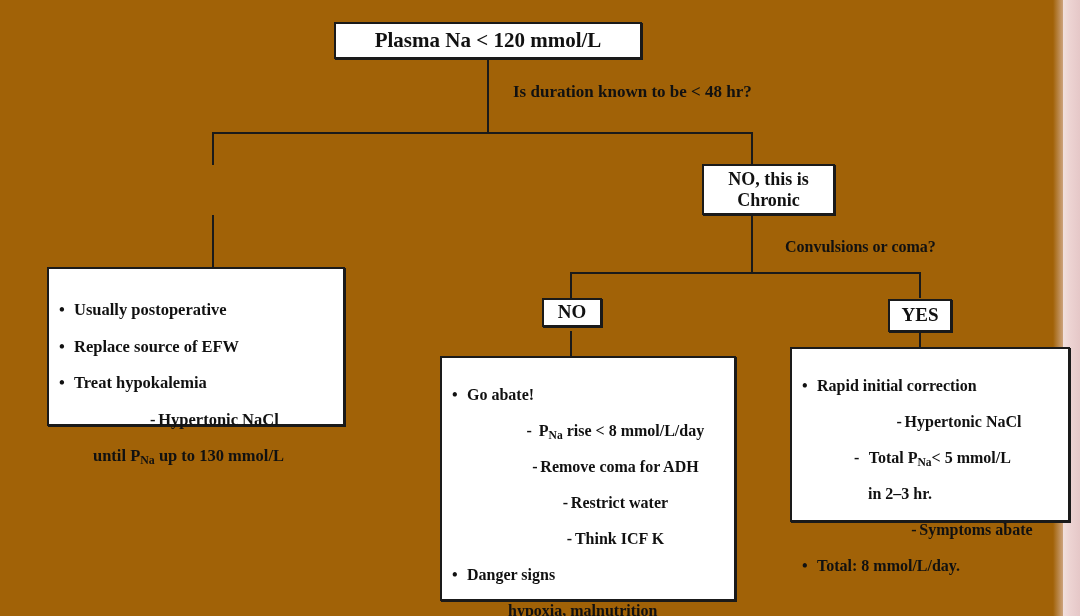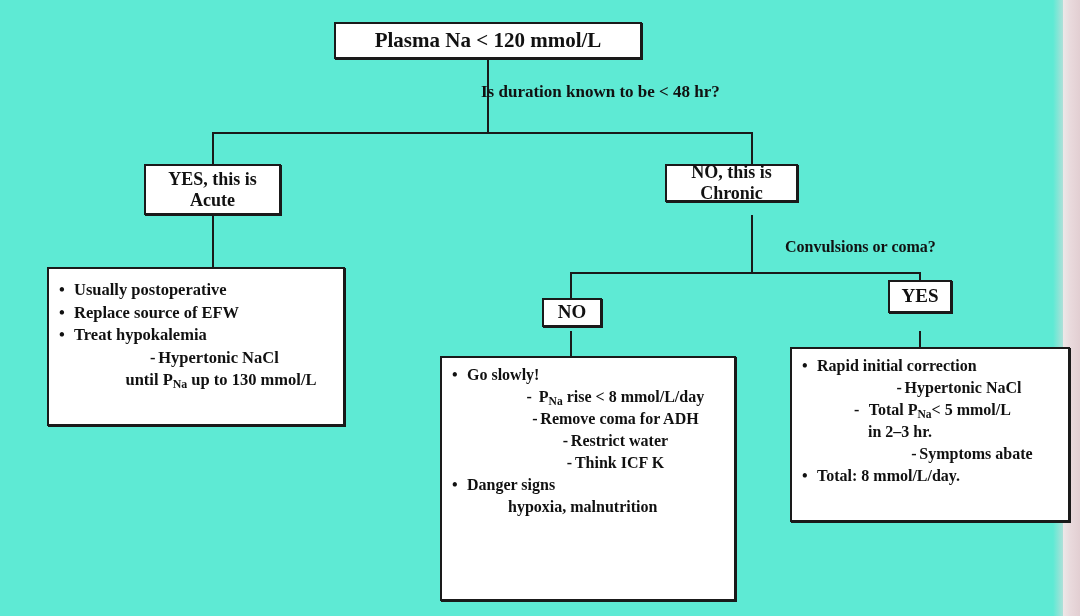--- a/index.html
+++ b/index.html
@@ -5,21 +5,21 @@
 <style>
   html, body {
     margin: 0;
     padding: 0;
     background: #ffffff;
   }
   #page {
     position: relative;
     width: 1080px;
     height: 616px;
-    background: #5eead4;
+    background: #a16207;
     overflow: hidden;
     font-family: "Liberation Serif", "DejaVu Serif", serif;
     color: #111111;
   }
   
   .paper-edge {
     position: absolute;
     top: 0;
     right: 0;
     width: 17px;
@@ -78,20 +78,21 @@
   .list {
     position: absolute;
     box-sizing: border-box;
     font-weight: bold;
     line-height: 1.0;
   }
   .li {
     display: block;
     white-space: nowrap;
     margin-bottom: 6px;
+    margin-top: 20px;
   }
   .li.bullet::before {
     content: "\2022";
     display: inline-block;
     width: 15px;
     margin-left: 0;
   }
   .li.dash {
     padding-left: 34px;
     text-align: center;
@@ -129,76 +130,70 @@
 
   <div class="paper-edge"></div>
   <div class="paper-edge-soft"></div>
 
   <div class="box box-center double" style="left:334px; top:22px; width:308px; height:37px; font-size:21px;">
     <span>Plasma Na &lt; 120 mmol/L</span>
   </div>
 
   <div class="vline" style="left:487px; top:59px; height:74px;"></div>
 
-  <div class="qtext" style="left:481px; top:82px; font-size:17px;">Is duration known to be &lt; 48 hr?</div>
+  <div class="qtext" style="left:513px; top:82px; font-size:17px;">Is duration known to be &lt; 48 hr?</div>
 
   <div class="hline" style="left:212px; top:132px; width:541px;"></div>
 
   <div class="vline" style="left:212px; top:132px; height:33px;"></div>
   <div class="vline" style="left:751px; top:132px; height:33px;"></div>
 
-  <div class="box double" style="left:144px; top:164px; width:137px; height:51px;">
-    <div style="display:flex;flex-direction:column;align-items:center;justify-content:center;height:100%;font-size:18px;font-weight:bold;line-height:1.16;">
-      <span>YES, this is</span>
-      <span>Acute</span>
-    </div>
-  </div>
-
-  <div class="box double" style="left:665px; top:164px; width:133px; height:38px;">
+
+  <div class="box double" style="left:702px; top:164px; width:133px; height:51px;">
     <div style="display:flex;flex-direction:column;align-items:center;justify-content:center;height:100%;font-size:18px;font-weight:bold;line-height:1.16;">
       <span>NO, this is</span>
       <span>Chronic</span>
     </div>
   </div>
 
   <div class="vline" style="left:212px; top:215px; height:52px;"></div>
 
   <div class="vline" style="left:751px; top:215px; height:59px;"></div>
 
   <div class="qtext" style="left:766px; top:238px; font-size:16px;margin-left:19px;">Convulsions or coma?</div>
 
   <div class="hline" style="left:570px; top:272px; width:351px;"></div>
   <div class="vline" style="left:570px; top:272px; height:26px;"></div>
   <div class="vline" style="left:919px; top:272px; height:26px;"></div>
 
   <div class="box box-center double" style="left:542px; top:298px; width:60px; height:29px; font-size:19px;">
     <span>NO</span>
   </div>
 
-  <div class="box box-center double" style="left:888px; top:280px; width:64px; height:33px; font-size:19px;">
+  <div class="box box-center double" style="left:888px; top:299px; width:64px; height:33px; font-size:19px;">
     <span>YES</span>
   </div>
 
   <div class="vline" style="left:570px; top:331px; height:25px;"></div>
   <div class="vline" style="left:919px; top:331px; height:16px;"></div>
 
   <div class="box double" style="left:47px; top:267px; width:298px; height:159px;"></div>
   <div class="list" style="left:59px; top:282px; width:290px; font-size:16.5px;">
     <span class="li bullet">Usually postoperative</span>
     <span class="li bullet">Replace source of EFW</span>
     <span class="li bullet">Treat hypokalemia</span>
     <span class="li dash" style="padding-left:18px;">Hypertonic NaCl</span>
-    <span class="li cont" style="padding-left:34px;text-align:center;">
+    <span class="li cont" style="padding-left:34px;">
       <span>until P</span><sub>Na</sub><span> up to 130 mmol/L</span>
     </span>
   </div>
 
   <div class="box double" style="left:440px; top:356px; width:296px; height:245px;"></div>
   <div class="list" style="left:452px; top:367px; width:290px; font-size:16px;">
-    <span class="li bullet">Go slowly!</span>
+    <span class="li bullet">Go abate!</span>
     <span class="li dash">
       <span>P</span><sub>Na</sub><span> rise &lt; 8 mmol/L/day</span>
     </span>
     <span class="li dash">Remove coma for ADH</span>
     <span class="li dash">Restrict water</span>
     <span class="li dash">Think ICF K</span>
     <span class="li bullet">Danger signs</span>
     <span class="li cont">hypoxia, malnutrition</span>
   </div>
 

